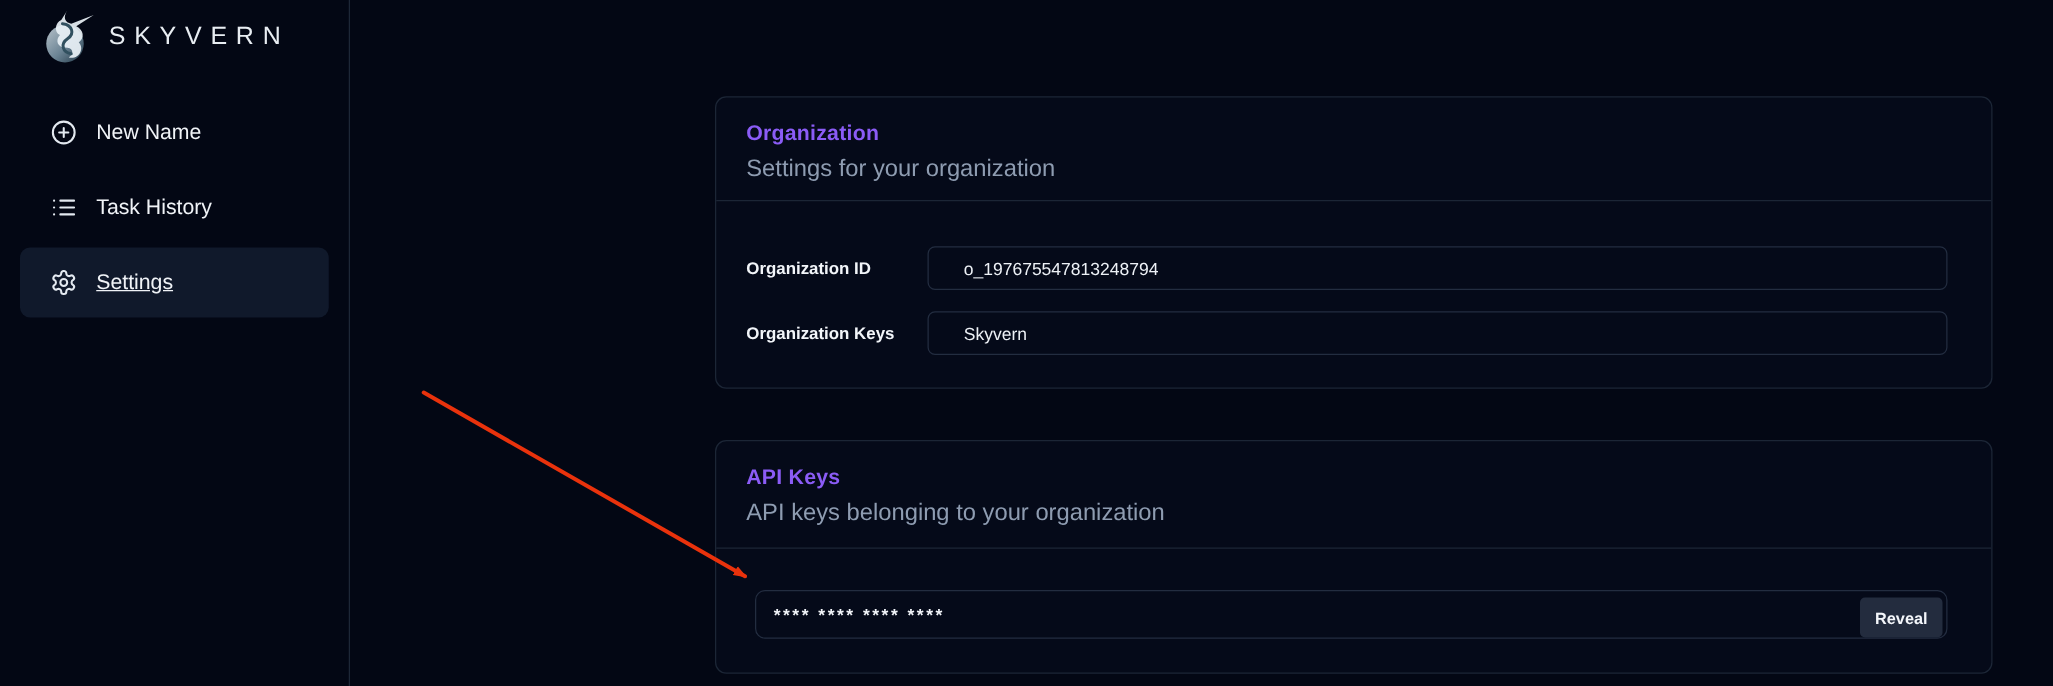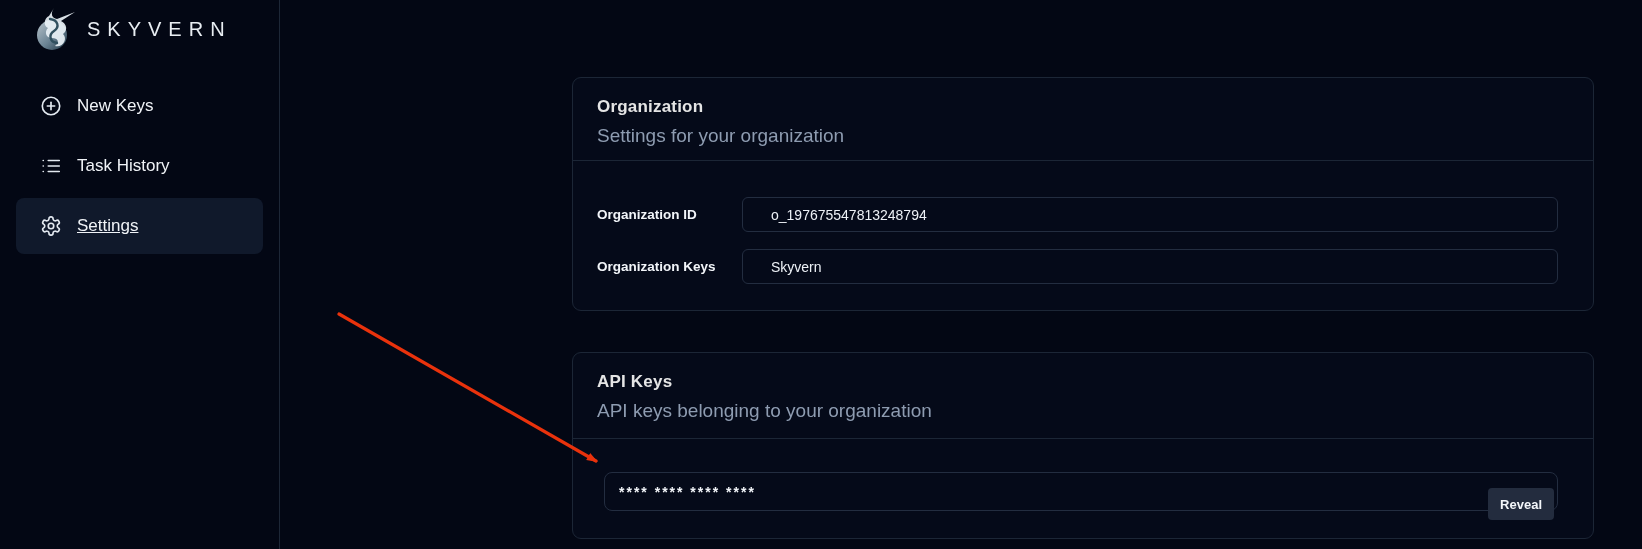--- a/index.html
+++ b/index.html
@@ -37,40 +37,40 @@
   
   .card {
     position:absolute; left:572px; width:1022px;
     background:#050a19; border:1px solid #1c2636; border-radius:9px;
   }
   .card-org { top:77px; height:234px; }
   .card-api { top:352px; height:187px; }
   .card-header { padding:19px 24px 0; border-bottom:1px solid #1c2636; }
   .card-org .card-header { height:83px; }
   .card-api .card-header { height:86px; }
-  .card-title { font-size:17px; font-weight:700; color:#e5e5e5; letter-spacing:.2px; }
+  .card-title { font-size:17px; font-weight:700; color:#8b5cf6; letter-spacing:.2px; }
   .card-sub { margin-top:8px; font-size:19px; color:#8e9cb1; }
 
   .org-content { padding:36px 35px 0 24px; }
   .field-row { display:flex; align-items:center; margin-bottom:17px; }
   .field-label { width:145px; flex-shrink:0; font-size:13.5px; font-weight:700; color:#f2f5f9; }
   .text-input {
     flex:1; height:35px; background:transparent; border:1px solid #232d40;
     border-radius:6px; color:#edf1f6; font-size:14px; padding:0 28px;
     font-family:"Liberation Sans", sans-serif; outline:none;
   }
 
   .api-content { padding:33px 35px 0 31px; }
   .api-key-field {
     position:relative; height:39px; border:1px solid #232d40; border-radius:8px;
     display:flex; align-items:center; padding-left:14px; background:transparent;
   }
   .masked-key { font-size:14px; font-weight:700; letter-spacing:2px; color:#f2f5f9; }
   .reveal-btn {
-    position:absolute; right:3px; top:15px; height:32px; padding:16px 12px;
+    position:absolute; right:3px; top:5px; height:32px; padding:16px 12px;
     background:#232c3e; border:none; border-radius:4px; color:#f3f6fa;
     font-size:13px; font-weight:600; font-family:"Liberation Sans", sans-serif;
     cursor:pointer; display:flex; align-items:center;
   }
 
   
   .anno-overlay { position:absolute; left:0; top:0; width:1642px; height:549px; pointer-events:none; }
 </style>
 </head>
 <body>
@@ -96,21 +96,21 @@
 
     <nav class="nav">
       <div class="nav-item">
         <span class="nav-icon">
           <svg viewBox="0 0 24 24">
             <circle cx="12" cy="12" r="9.5"></circle>
             <line x1="12" y1="8" x2="12" y2="16"></line>
             <line x1="8" y1="12" x2="16" y2="12"></line>
           </svg>
         </span>
-        <span>New Keys</span>
+        <span>New Name</span>
       </div>
 
       <div class="nav-item">
         <span class="nav-icon">
           <svg viewBox="0 0 24 24">
             <line x1="9" y1="6" x2="21" y2="6"></line>
             <line x1="9" y1="12" x2="21" y2="12"></line>
             <line x1="9" y1="18" x2="21" y2="18"></line>
             <line x1="3.5" y1="6" x2="3.6" y2="6"></line>
             <line x1="3.5" y1="12" x2="3.6" y2="12"></line>

